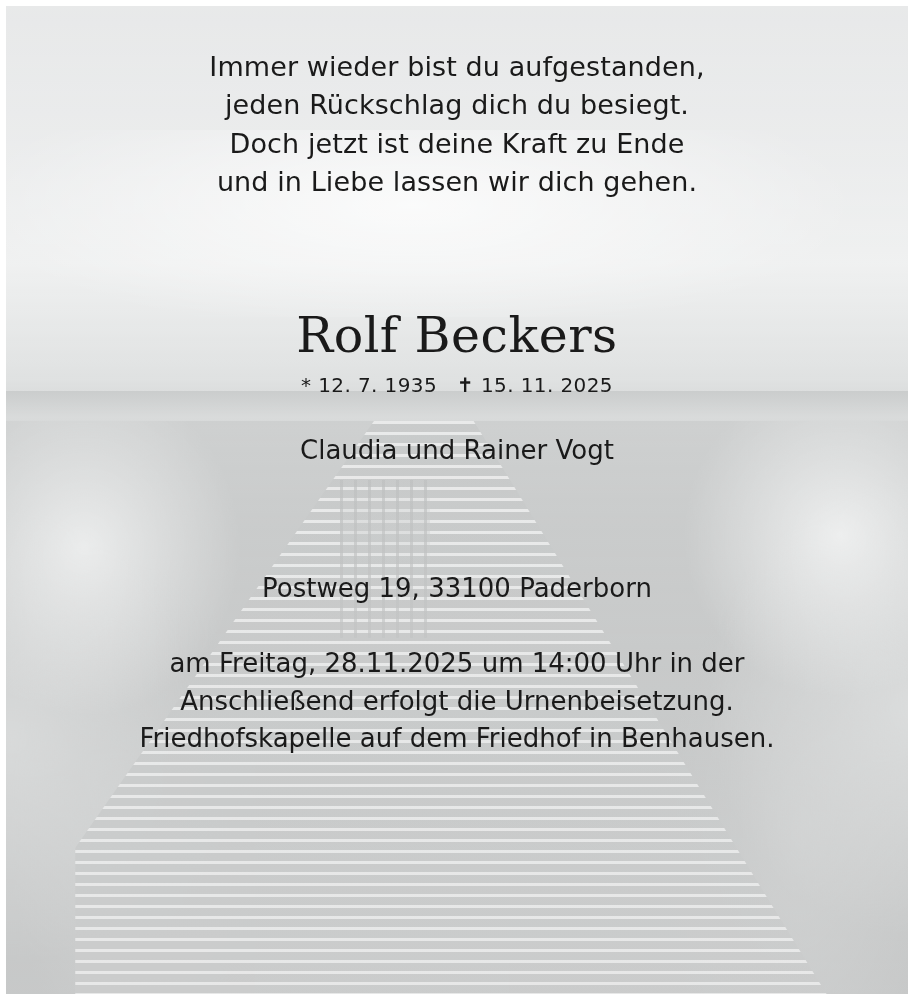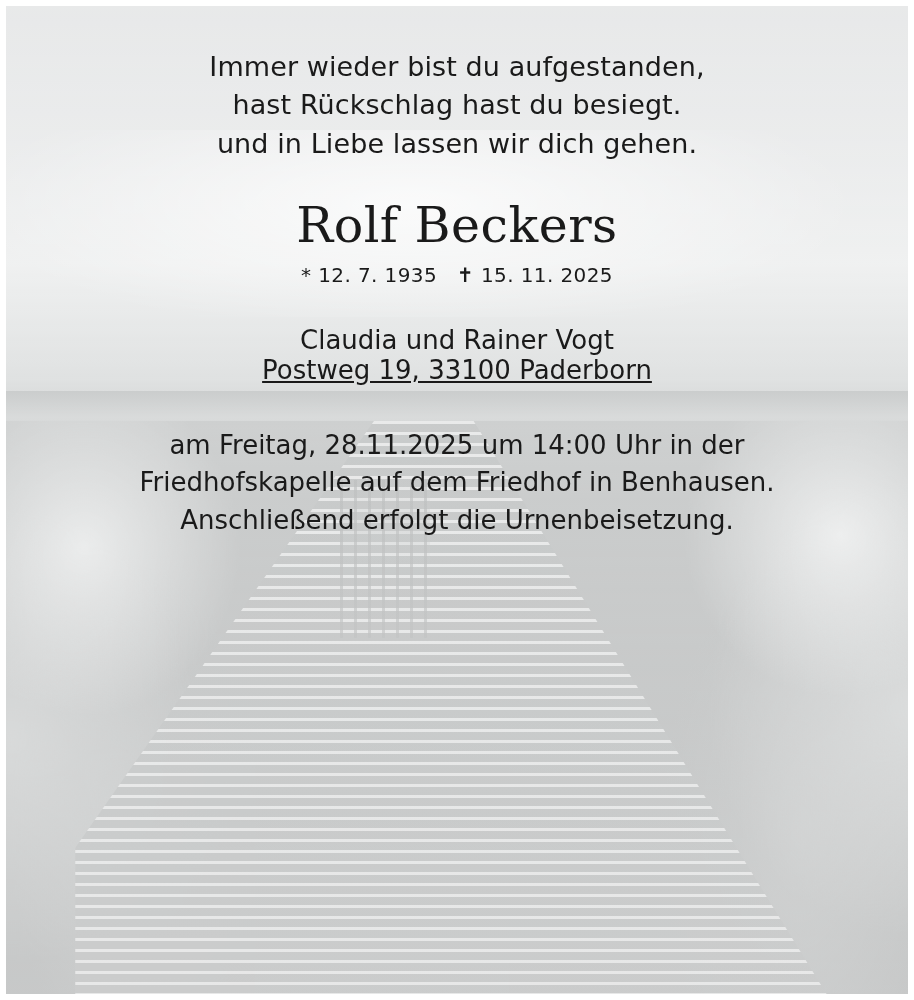--- a/index.html
+++ b/index.html
@@ -136,21 +136,21 @@
     text-align: center;
     display: block;
   }
   .verse {
     font-size: 27px;
     line-height: 1.42;
     letter-spacing: .1px;
   }
   .verse div { white-space: nowrap; }
   .name-block {
-    margin-top: 36px;
+    margin-top: 108px;
   }
   .name {
     font-family: "DejaVu Serif", serif;
     font-size: 49px;
     font-weight: 400;
     letter-spacing: .5px;
     line-height: 1.1;
   }
   .dates {
     margin-top: 10px;
@@ -162,22 +162,22 @@
     margin-top: 74px;
     font-size: 27px;
     line-height: 1.45;
   }
   .farewell div { white-space: nowrap; }
   .mourners {
     margin-top: 38px;
     font-size: 26px;
   }
   .address {
+    margin-top: 108px;
     font-size: 26px;
-    text-decoration: underline;
   }
   .service {
     margin-top: 42px;
     font-size: 26px;
     line-height: 1.44;
   }
   .service div { white-space: nowrap; }
 </style>
 </head>
 <body>
@@ -192,36 +192,37 @@
     <div class="grass right"></div>
     <div class="path"></div>
     <div class="rail"></div>
     <div class="wash"></div>
   </div>
 
   <div class="content">
 
     <div class="verse">
       <div>Immer wieder bist du aufgestanden,</div>
-      <div>hast Rückschlag hast du besiegt.</div>
+      <div>jeden Rückschlag dich du besiegt.</div>
+      <div>Doch jetzt ist deine Kraft zu Ende</div>
       <div>und in Liebe lassen wir dich gehen.</div>
     </div>
 
     <div class="name-block">
       <div class="name">Rolf Beckers</div>
       <div class="dates">
         <span>* 12. 7. 1935</span><span class="sep"></span><span>✝ 15. 11. 2025</span>
       </div>
     </div>
 
 
     <div class="mourners">Claudia und Rainer Vogt</div>
 
     <div class="address">Postweg 19, 33100 Paderborn</div>
 
     <div class="service">
       <div>am Freitag, 28.11.2025 um 14:00 Uhr in der</div>
+      <div>Anschließend erfolgt die Urnenbeisetzung.</div>
       <div>Friedhofskapelle auf dem Friedhof in Benhausen.</div>
-      <div>Anschließend erfolgt die Urnenbeisetzung.</div>
     </div>
 
   </div>
 </div>
 
 </body></html>

